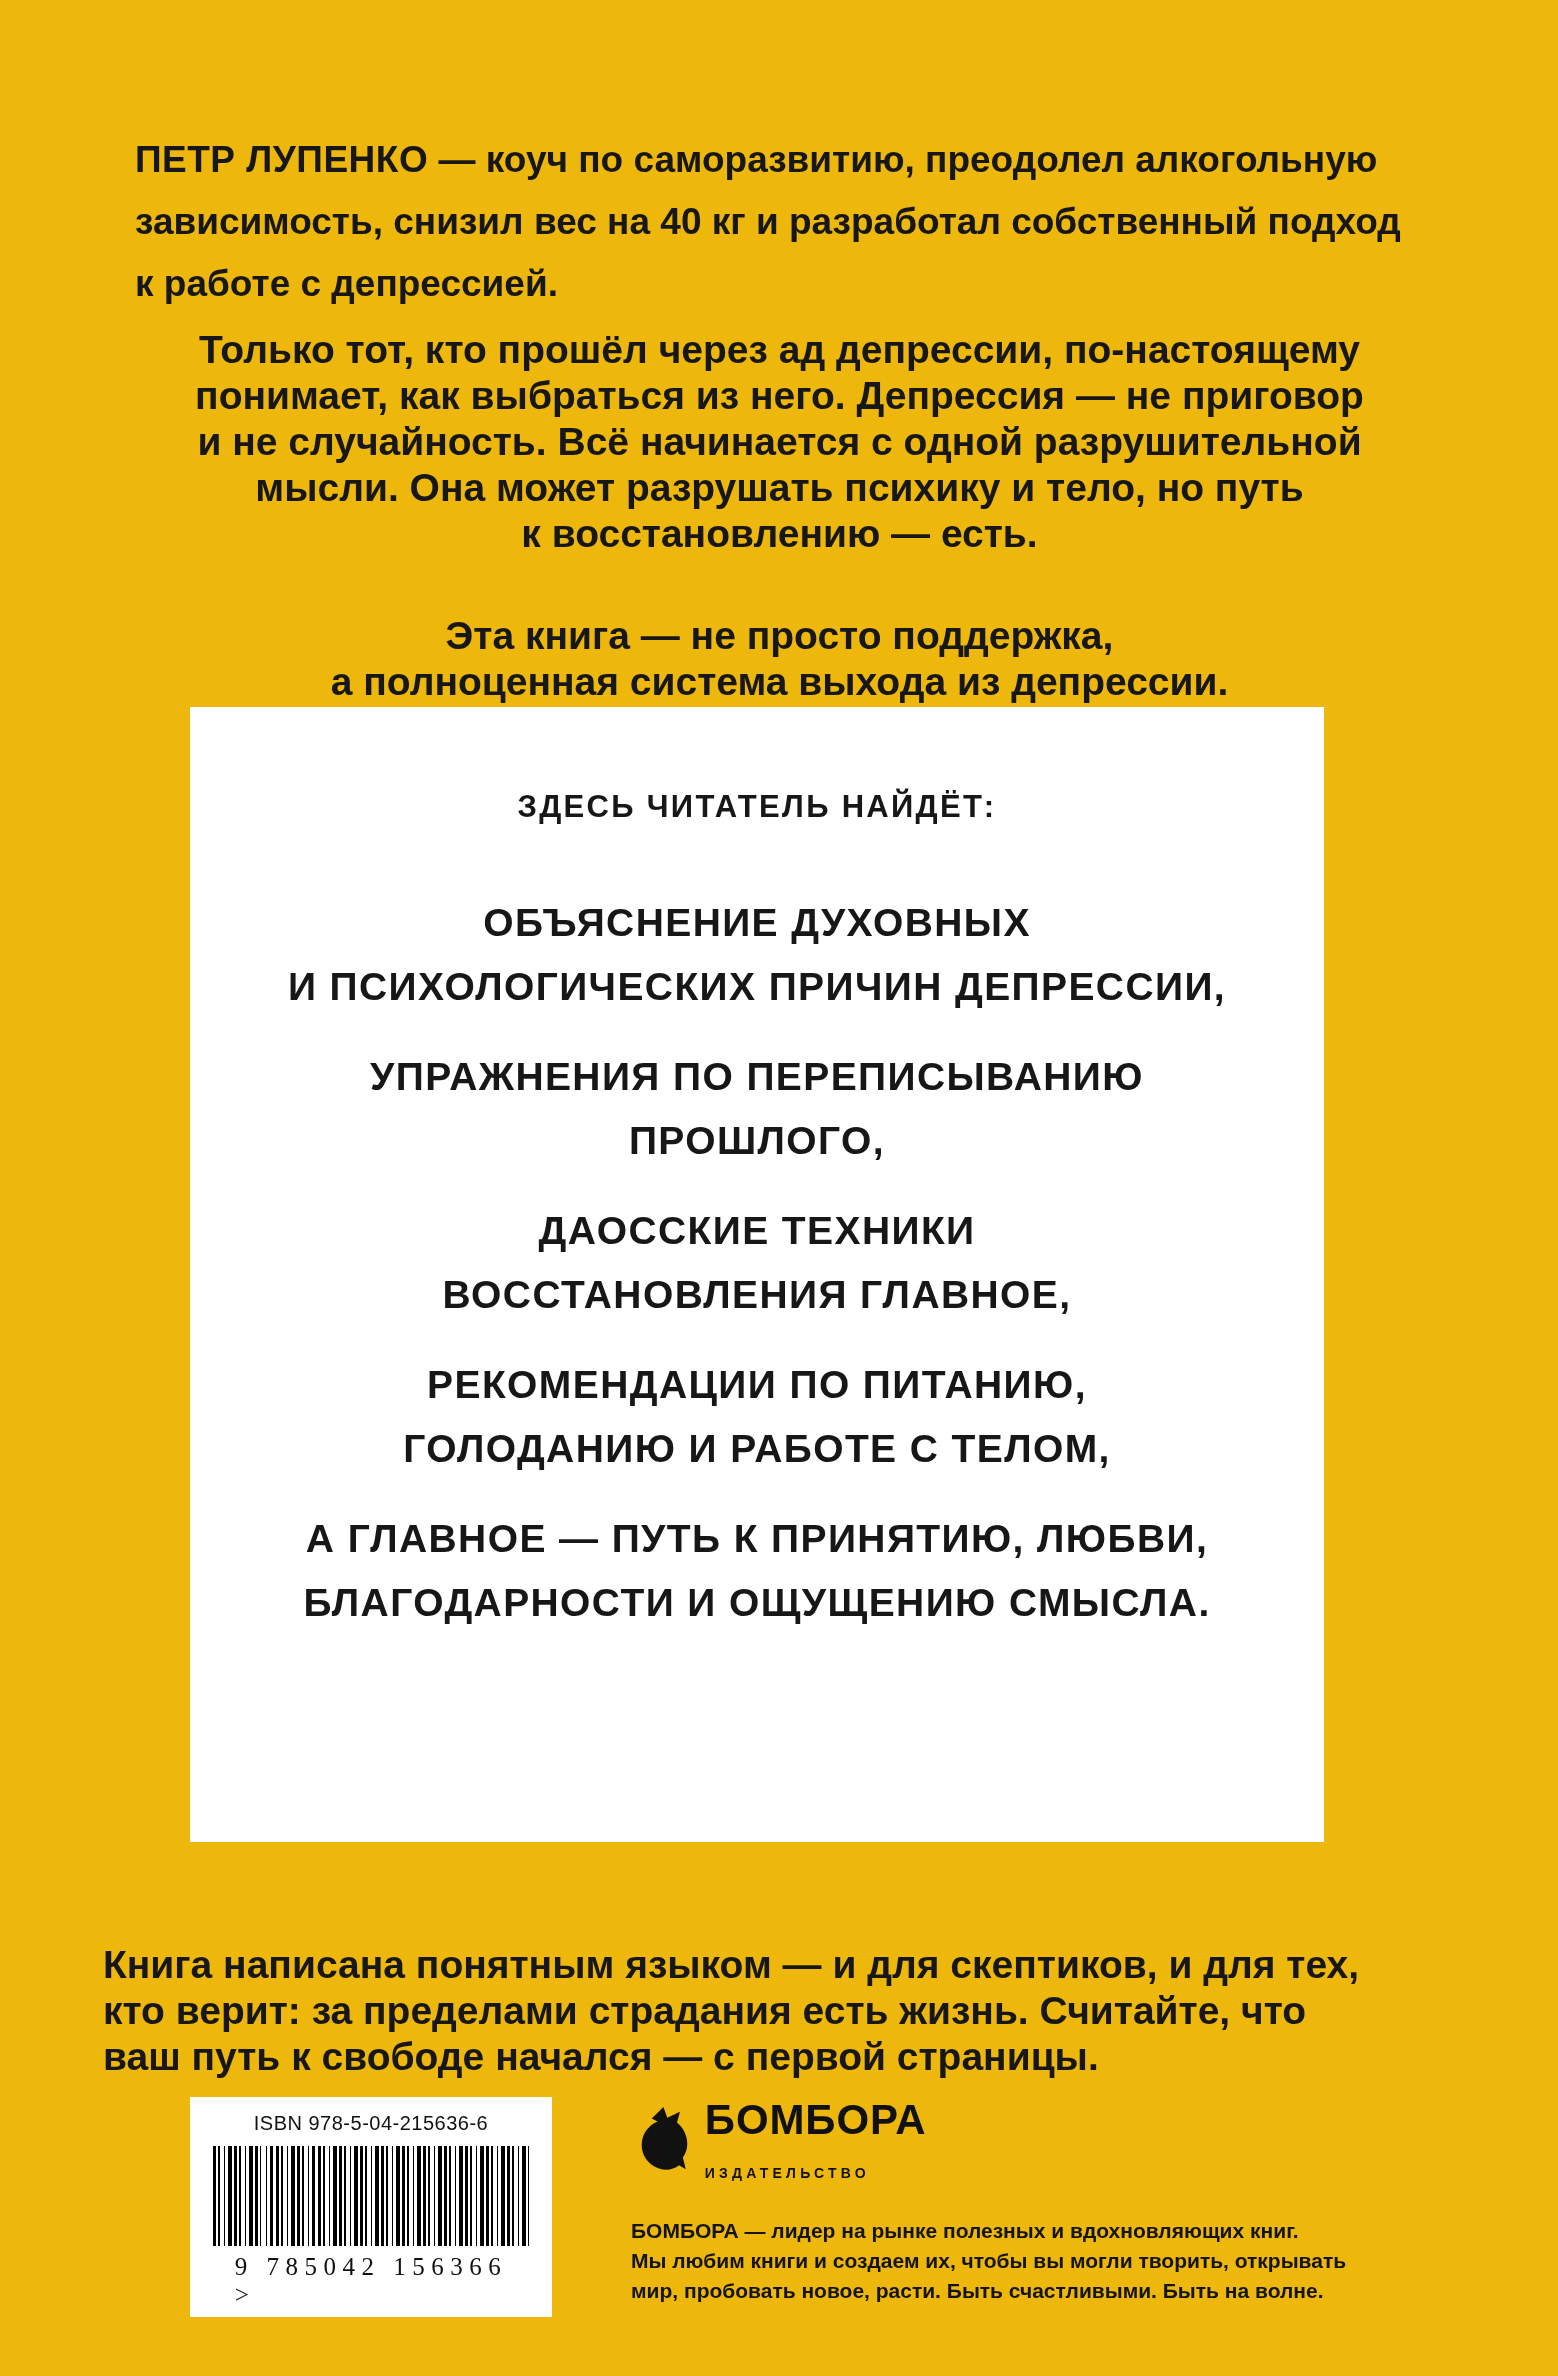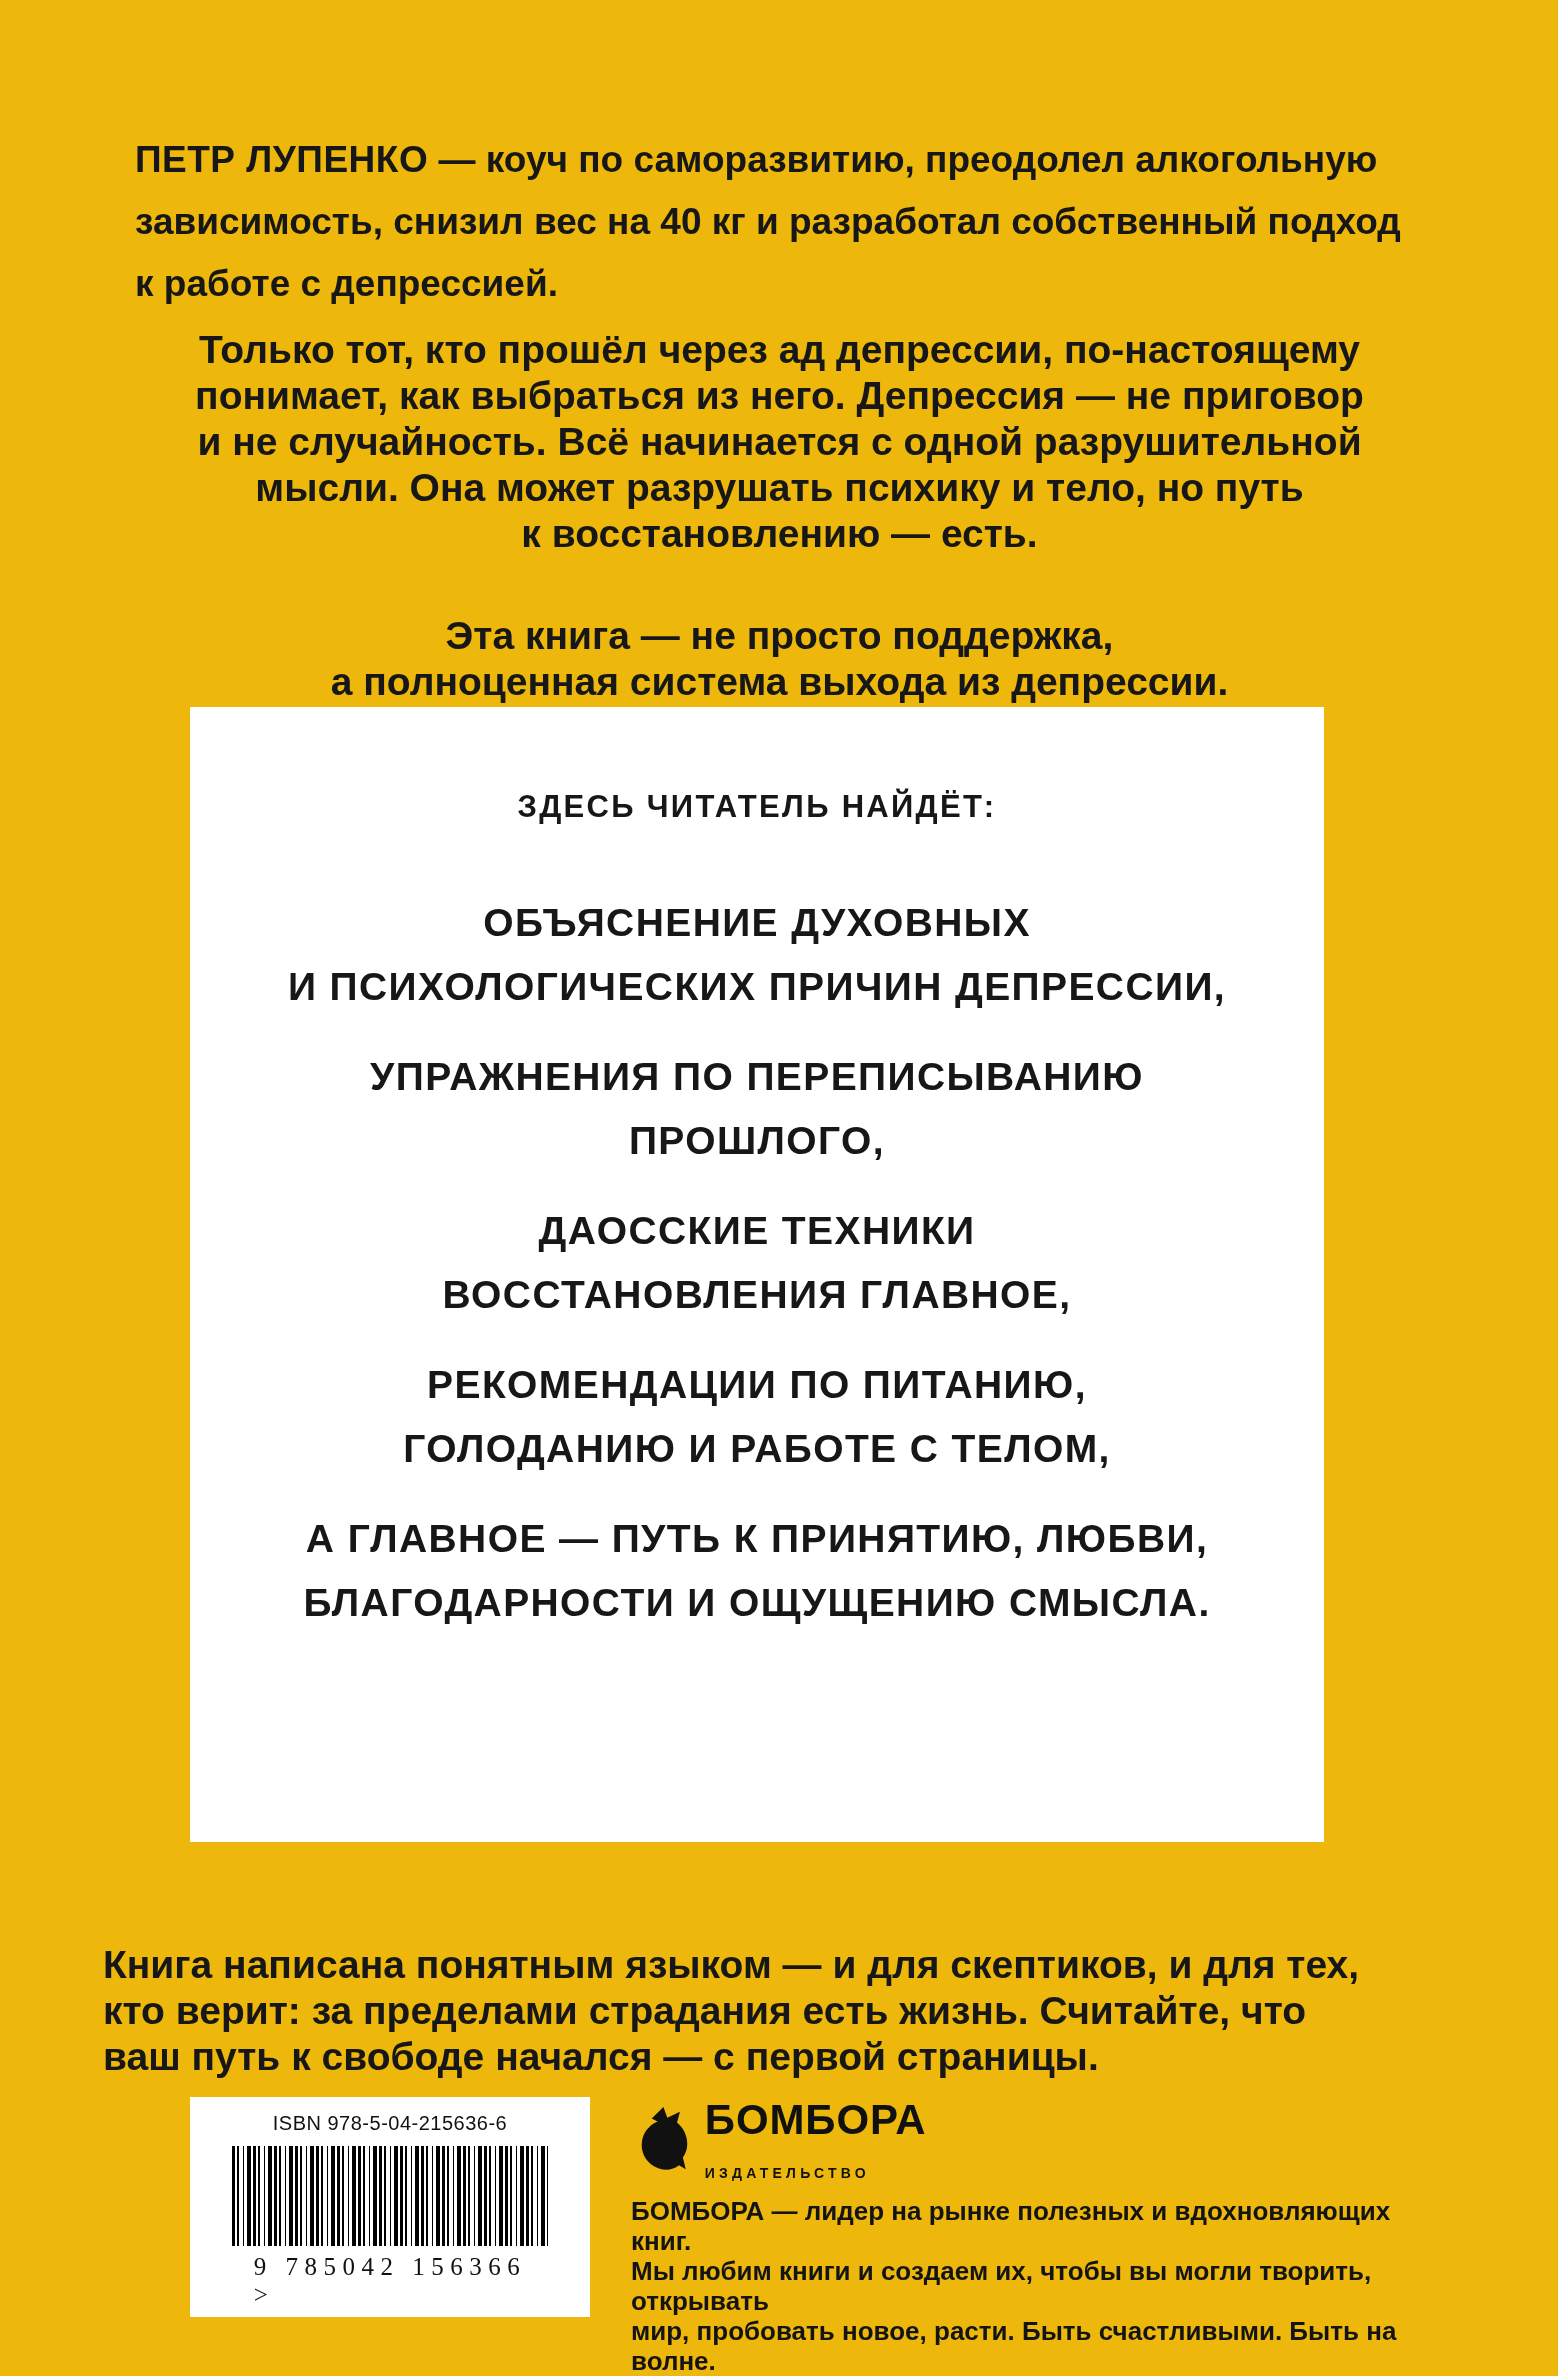--- a/index.html
+++ b/index.html
@@ -83,21 +83,21 @@
     font-size: 39px;
     line-height: 46px;
     font-weight: 700;
     text-align: left;
   }
 
   .isbn-panel {
     position: absolute;
     left: 190px;
     top: 2097px;
-    width: 400px;
+    width: 362px;
     height: 220px;
     background: #FFFFFF;
     box-sizing: border-box;
     display: flex;
     flex-direction: column;
     align-items: center;
     padding-top: 14.8px;
   }
   .isbn-label {
     font-size: 20px;
@@ -152,22 +152,22 @@
     color: #111111;
   }
   .logo-sub {
     font-size: 14px;
     font-weight: 700;
     letter-spacing: 4.2px;
     margin-top: 24px;
     color: #111111;
   }
   .blurb {
-    margin-top: 15px;
-    font-size: 26px;
+    margin-top: 35px;
+    font-size: 21px;
     line-height: 30px;
     font-weight: 700;
     color: #141414;
   }
   .blurb .lead { font-weight: 700; }
 </style>
 </head>
 <body>
 
 <p class="intro pre"><span class="name">ПЕТР ЛУПЕНКО</span><span> — коуч по саморазвитию, преодолел алкогольную

